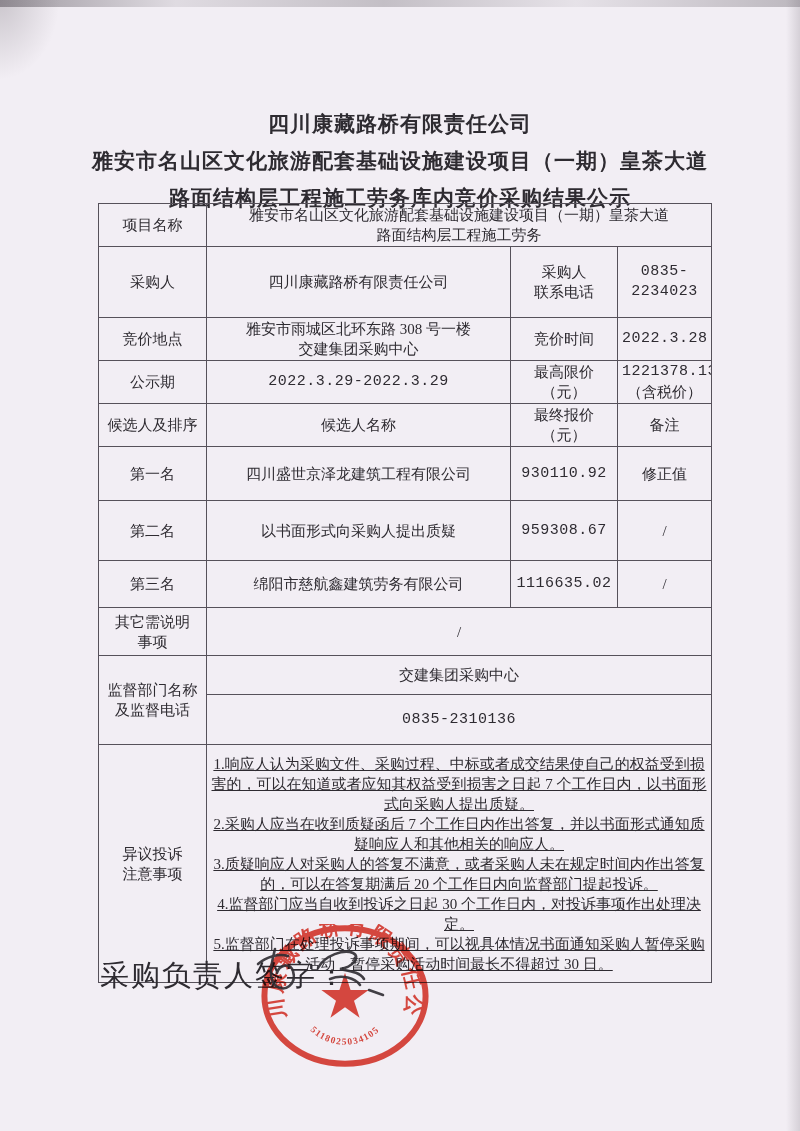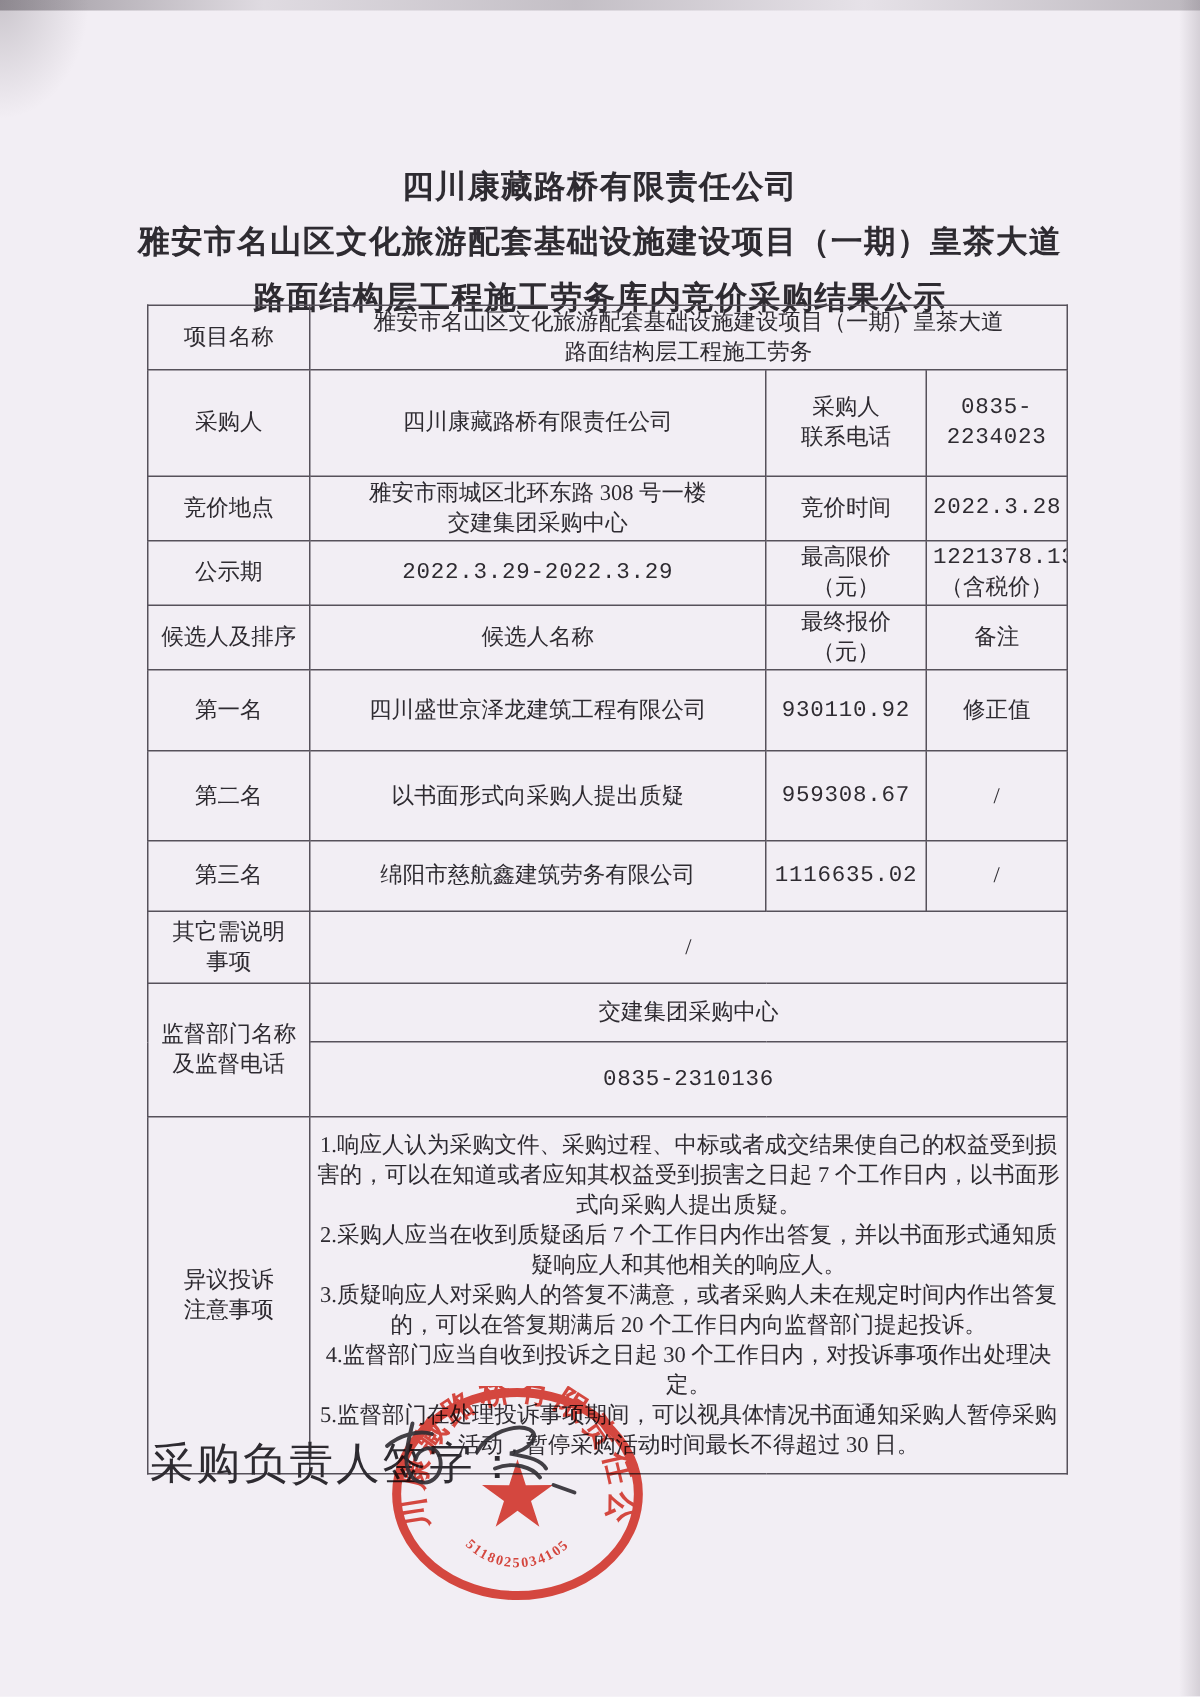--- a/index.html
+++ b/index.html
@@ -30,21 +30,21 @@
   table.doc td{
     border:1px solid #56515a;
     text-align:center;vertical-align:middle;
     padding:1px 4px;line-height:20px;
     overflow:hidden;
   }
   .num{font-family:Liberation Mono, monospace;letter-spacing:.5px;}
   td.left{text-align:left;padding-left:9px;}
   td.obj{
     text-align:left;vertical-align:middle;
-    padding:6px 9px 6px 9px;line-height:21.5px;font-size:15px;
+    padding:6px 9px 6px 9px;line-height:21.5px;font-size:15px;text-decoration:underline;
   }
   td.obj p{margin:0;}
 
   .sign-line{position:absolute;left:100px;top:956px;font-size:29px;
     letter-spacing:2px;z-index:2;white-space:nowrap;}
 
   .seal{position:absolute;left:259px;top:924px;width:172px;height:144px;
     z-index:3;mix-blend-mode:multiply;opacity:.88;}
   .signature{position:absolute;left:252px;top:938px;width:150px;height:62px;z-index:4;}
 </style>

